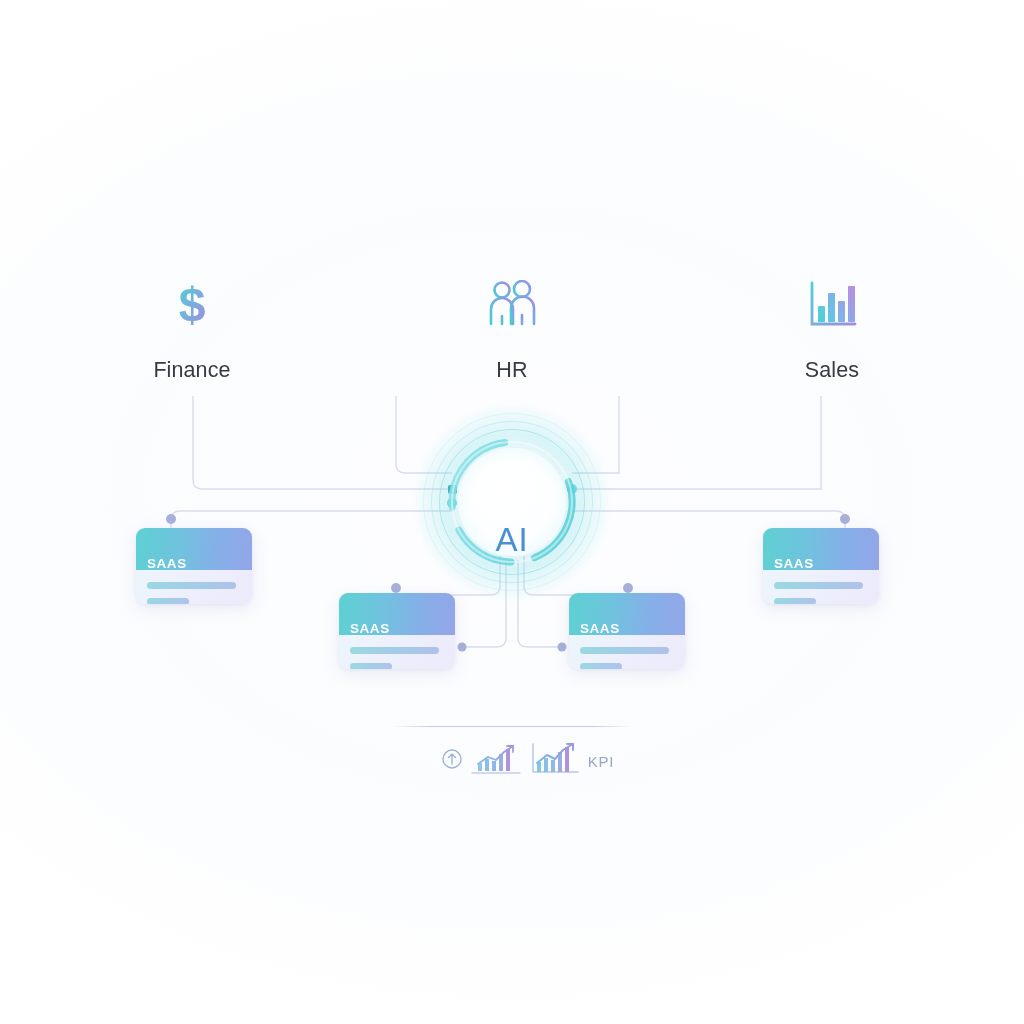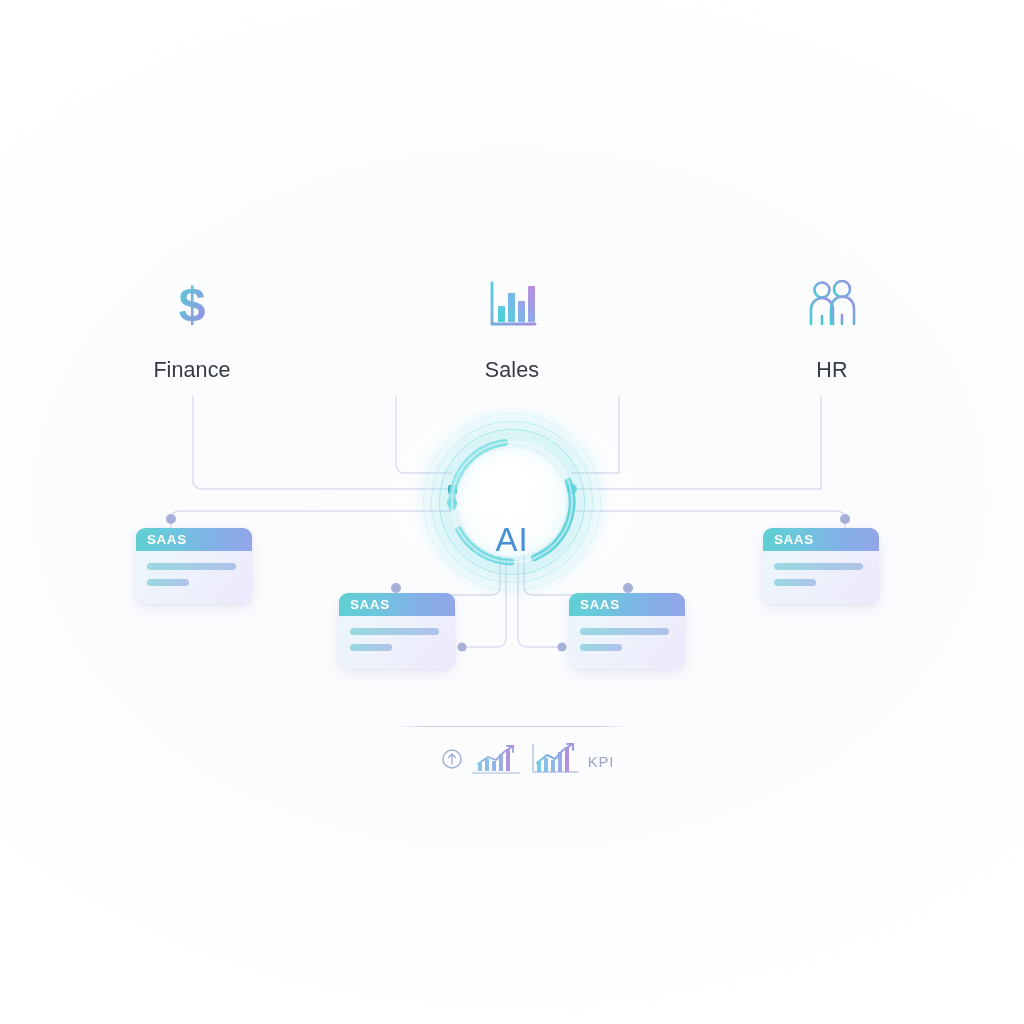--- a/index.html
+++ b/index.html
@@ -141,24 +141,24 @@
     position: absolute;
     width: 116px;
     height: 76px;
     border-radius: 9px;
     overflow: hidden;
     background: linear-gradient(128deg, #eaf8fb 0%, #eef1fc 48%, #ece9fb 100%);
     box-shadow: 0 5px 16px rgba(140,155,200,0.17), 0 1px 3px rgba(150,165,205,0.13);
   }
 
   .card-head {
-    height: 23px;
+    height: 42px;
     background: linear-gradient(93deg, #5ed0d2 0%, #6fc3de 36%, #84b0e8 68%, #93a6e8 100%);
     display: flex;
-    align-items: center;
+    align-items: flex-end;
     padding-left: 11px;
   }
 
   .card-title {
     font-size: 13.5px;
     font-weight: 700;
     letter-spacing: .55px;
     color: #ffffff;
     line-height: 1;
   }
@@ -281,20 +281,39 @@
             </linearGradient>
           </defs>
           <text x="23" y="43" text-anchor="middle" font-family="'Liberation Sans',sans-serif" font-size="48" font-weight="700" fill="url(#gFin)">$</text>
         </svg>
       </div>
       <div class="dept-label">Finance</div>
     </div>
 
     <div class="dept">
       <div class="dept-icon">
+        <svg width="52" height="50" viewBox="0 0 52 50" fill="none" stroke-width="2.6" stroke-linecap="round" stroke-linejoin="round">
+          <defs>
+            <linearGradient id="gHR" x1="0" y1="1" x2="1" y2="0">
+              <stop offset="0%" stop-color="#43d0cf"></stop>
+              <stop offset="100%" stop-color="#9b8fe6"></stop>
+            </linearGradient>
+          </defs>
+          <circle cx="16" cy="10" r="7.5" stroke="url(#gHR)"></circle>
+          <circle cx="36" cy="9" r="8" stroke="url(#gHR)"></circle>
+          <path d="M5,44 V29 a11,11 0 0 1 22,0 V44" stroke="url(#gHR)"></path>
+          <path d="M25,44 V28 a11.5,11.5 0 0 1 23,0 V44" stroke="url(#gHR)"></path>
+          <path d="M16,36 V44 M36,35 V44" stroke="url(#gHR)"></path>
+        </svg>
+      </div>
+      <div class="dept-label">HR</div>
+    </div>
+
+    <div class="dept">
+      <div class="dept-icon">
         <svg width="52" height="50" viewBox="0 0 52 50">
           <defs>
             <linearGradient id="gBarA" x1="0" y1="1" x2="0" y2="0">
               <stop offset="0%" stop-color="#4ccfd6"></stop>
                 <stop offset="100%" stop-color="#5fc9e0"></stop>
             </linearGradient>
             <linearGradient id="gBarB" x1="0" y1="1" x2="0" y2="0">
               <stop offset="0%" stop-color="#62c6e2"></stop>
                 <stop offset="100%" stop-color="#7ab3e8"></stop>
             </linearGradient>
@@ -312,39 +331,20 @@
             </linearGradient>
           </defs>
           <path d="M6,3 V44 H49" stroke="url(#gAxis)" stroke-width="2.8" fill="none" stroke-linecap="round"></path>
           <rect x="12" y="26" width="7" height="16" rx="1" fill="url(#gBarA)"></rect>
           <rect x="22" y="13" width="7" height="29" rx="1" fill="url(#gBarB)"></rect>
           <rect x="32" y="21" width="7" height="21" rx="1" fill="url(#gBarC)"></rect>
           <rect x="42" y="6" width="7" height="36" rx="1" fill="url(#gBarD)"></rect>
         </svg>
       </div>
       <div class="dept-label">Sales</div>
-    </div>
-
-    <div class="dept">
-      <div class="dept-icon">
-        <svg width="52" height="50" viewBox="0 0 52 50" fill="none" stroke-width="2.6" stroke-linecap="round" stroke-linejoin="round">
-          <defs>
-            <linearGradient id="gHR" x1="0" y1="1" x2="1" y2="0">
-              <stop offset="0%" stop-color="#43d0cf"></stop>
-              <stop offset="100%" stop-color="#9b8fe6"></stop>
-            </linearGradient>
-          </defs>
-          <circle cx="16" cy="10" r="7.5" stroke="url(#gHR)"></circle>
-          <circle cx="36" cy="9" r="8" stroke="url(#gHR)"></circle>
-          <path d="M5,44 V29 a11,11 0 0 1 22,0 V44" stroke="url(#gHR)"></path>
-          <path d="M25,44 V28 a11.5,11.5 0 0 1 23,0 V44" stroke="url(#gHR)"></path>
-          <path d="M16,36 V44 M36,35 V44" stroke="url(#gHR)"></path>
-        </svg>
-      </div>
-      <div class="dept-label">HR</div>
     </div>
 
 
   </div>
 
   <div class="hub">
     <div class="hub-glow"></div>
     <div class="ring r3"></div>
     <div class="ring r2"></div>
     <div class="ring r1"></div>

